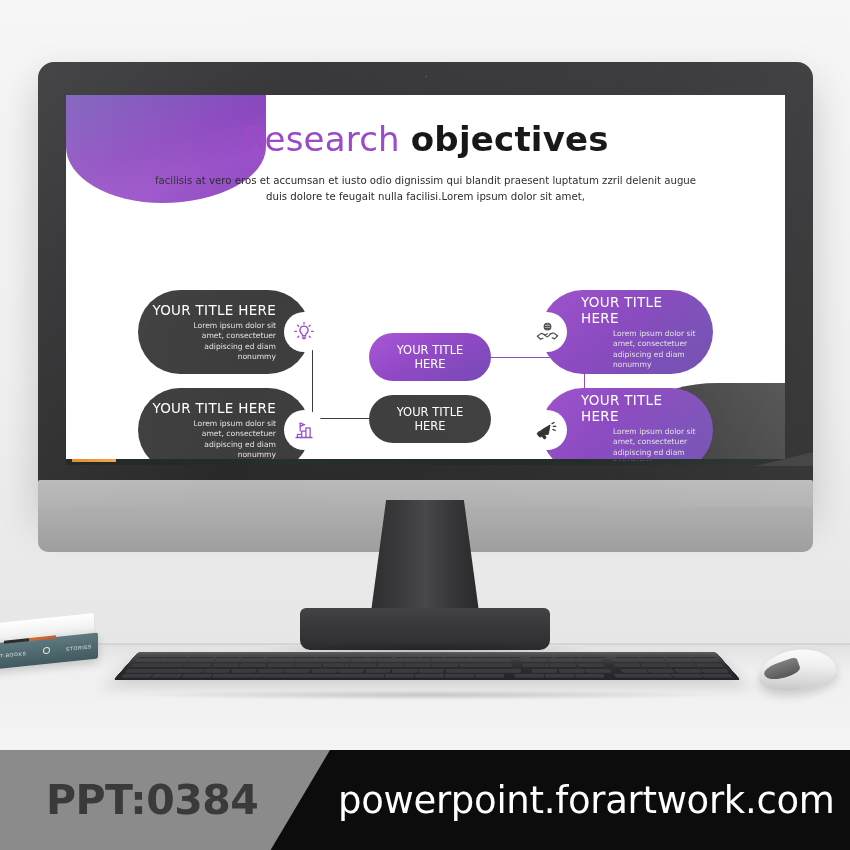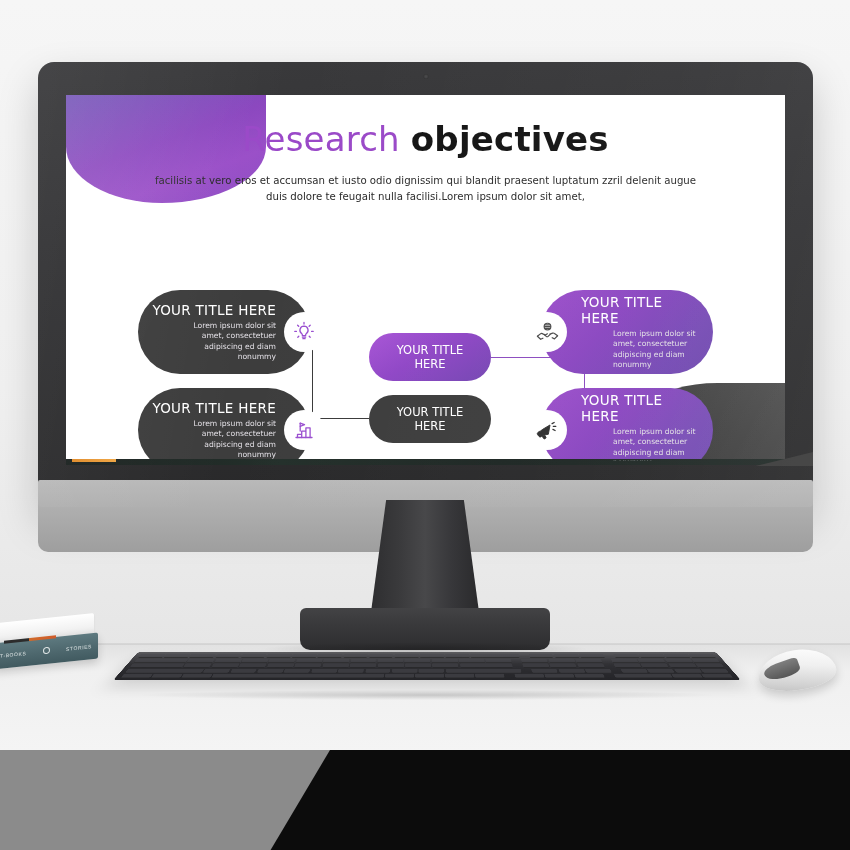--- a/index.html
+++ b/index.html
@@ -567,14 +567,16 @@
   </div>
 
   <div class="mouse">
     <div class="mouse-body">
       <div class="mouse-dark"></div>
     </div>
   </div>
 
   <div class="banner">
     <div class="banner-gray"></div>
+    <div class="banner-code">PPT:0384</div>
+    <div class="banner-url">powerpoint.forartwork.com</div>
   </div>
 </div>
 
 </body></html>

